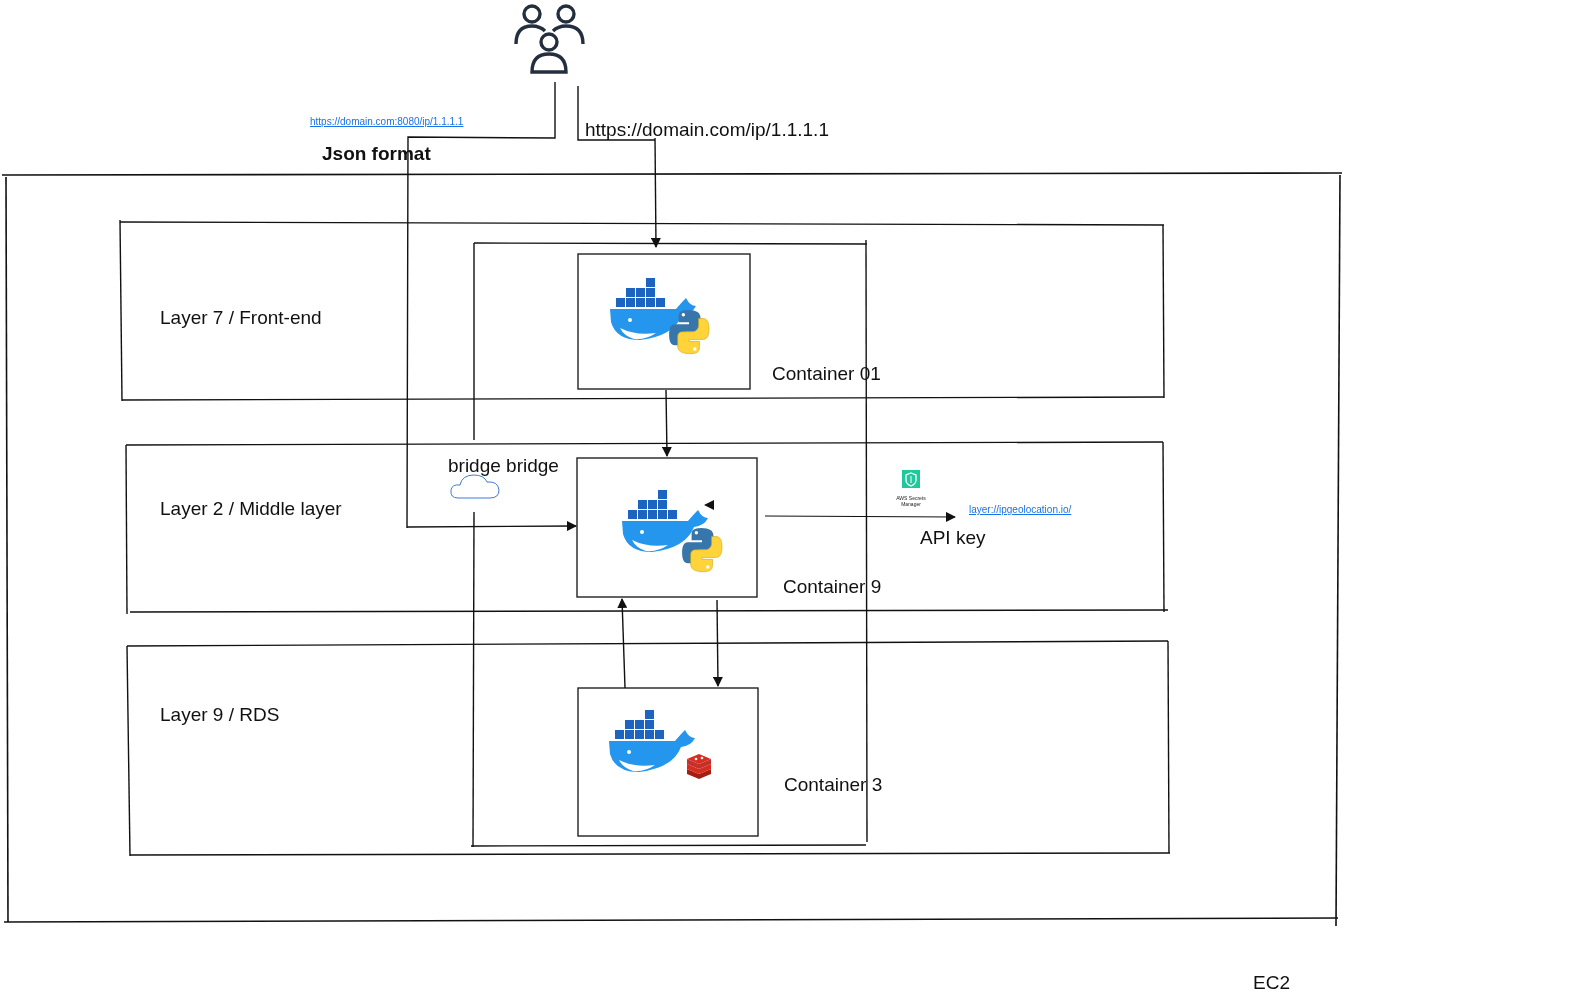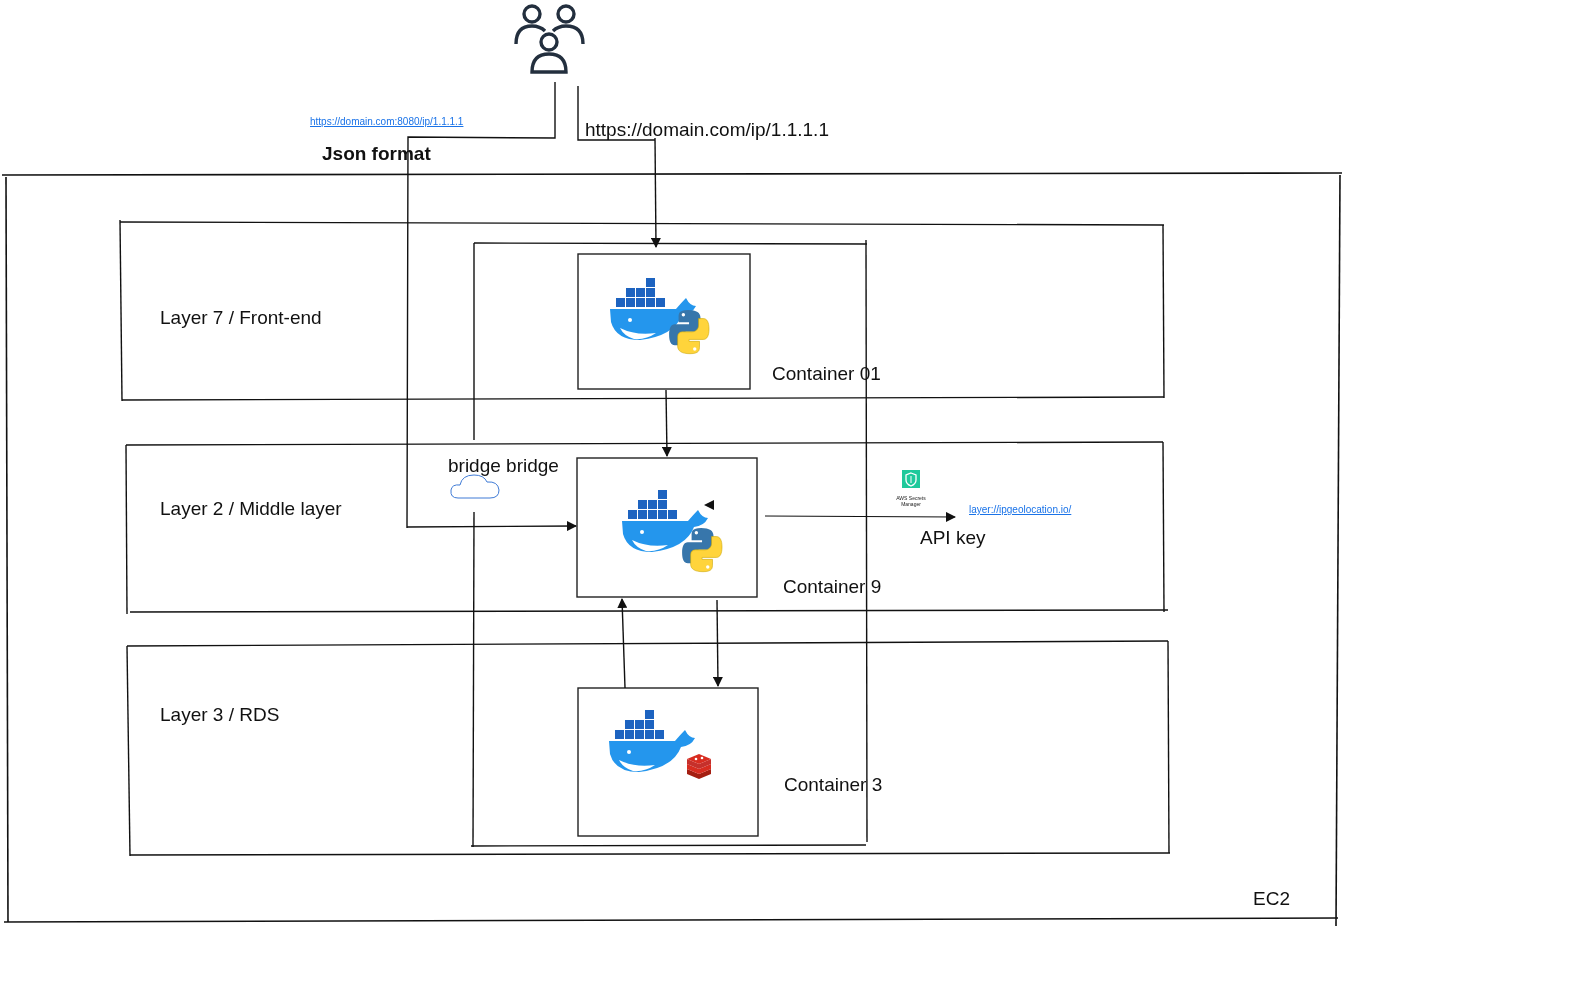--- a/index.html
+++ b/index.html
@@ -144,28 +144,28 @@
     <line x1="9" y1="6" x2="9" y2="13" stroke="#fff" stroke-width="1"></line>
   </g>
 </svg>
 
 <a class="link" style="left:310px; top:116px;">https://domain.com:8080/ip/1.1.1.1</a>
 <div class="lbl" style="left:322px; top:143px;font-weight:bold;">Json format</div>
 <div class="lbl" style="left:585px; top:119px;">https://domain.com/ip/1.1.1.1</div>
 
 <div class="lbl" style="left:160px; top:307px;">Layer 7 / Front-end</div>
 <div class="lbl" style="left:160px; top:498px;text-align:right;">Layer 2 / Middle layer</div>
-<div class="lbl" style="left:160px; top:704px;">Layer 3 / RDS</div>
+<div class="lbl" style="left:160px; top:704px;">Layer 9 / RDS</div>
 
 <div class="lbl" style="left:772px; top:363px;">Container 01</div>
 <div class="lbl" style="left:783px; top:576px;">Container 9</div>
 <div class="lbl" style="left:784px; top:774px;">Container 3</div>
 
 <div class="lbl" style="left:448px; top:455px;">bridge bridge</div>
 
 <div class="tiny" style="left:887px; top:495px; width:48px;">
   <div>AWS Secrets</div>
   <div>Manager</div>
 </div>
 <div class="lbl" style="left:884px; top:527px;margin-left:36px;">API key</div>
 <a class="link" style="left:969px; top:504px;">layer://ipgeolocation.io/</a>
 
-<div class="lbl" style="left:1253px; top:888px;">EC2</div>
+<div class="lbl" style="left:1253px; top:972px;">EC2</div>
 
 </body></html>

